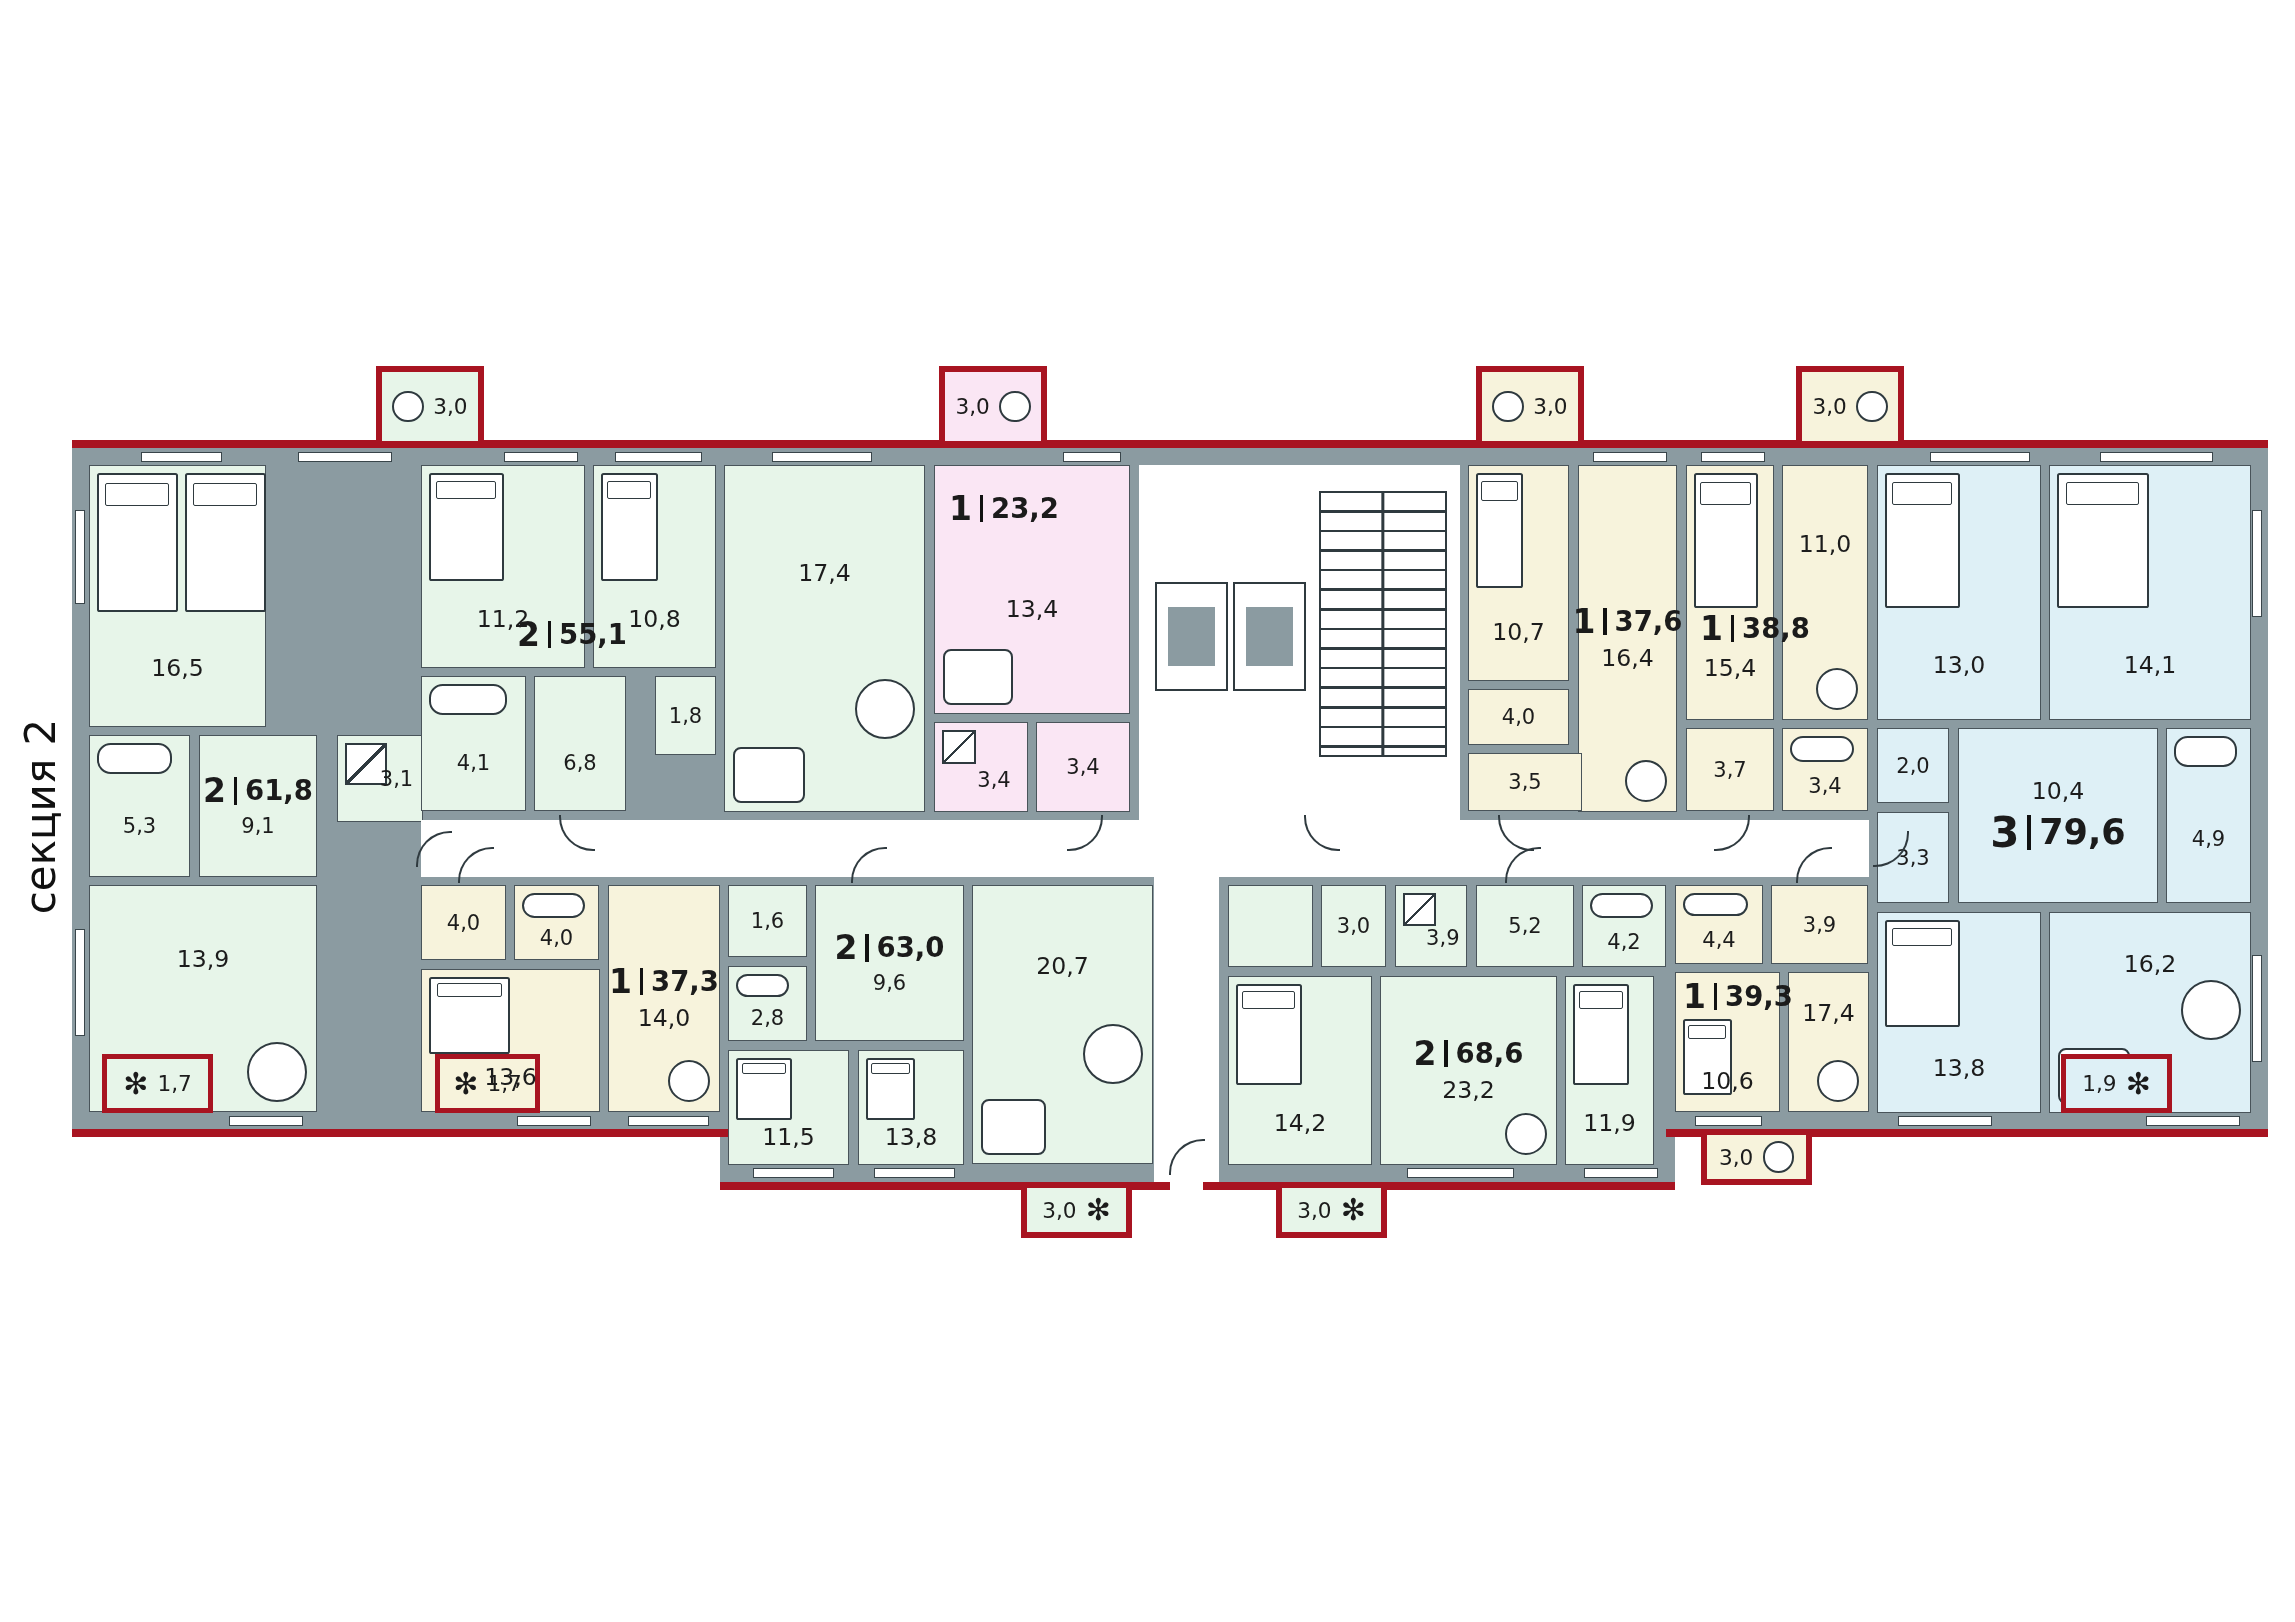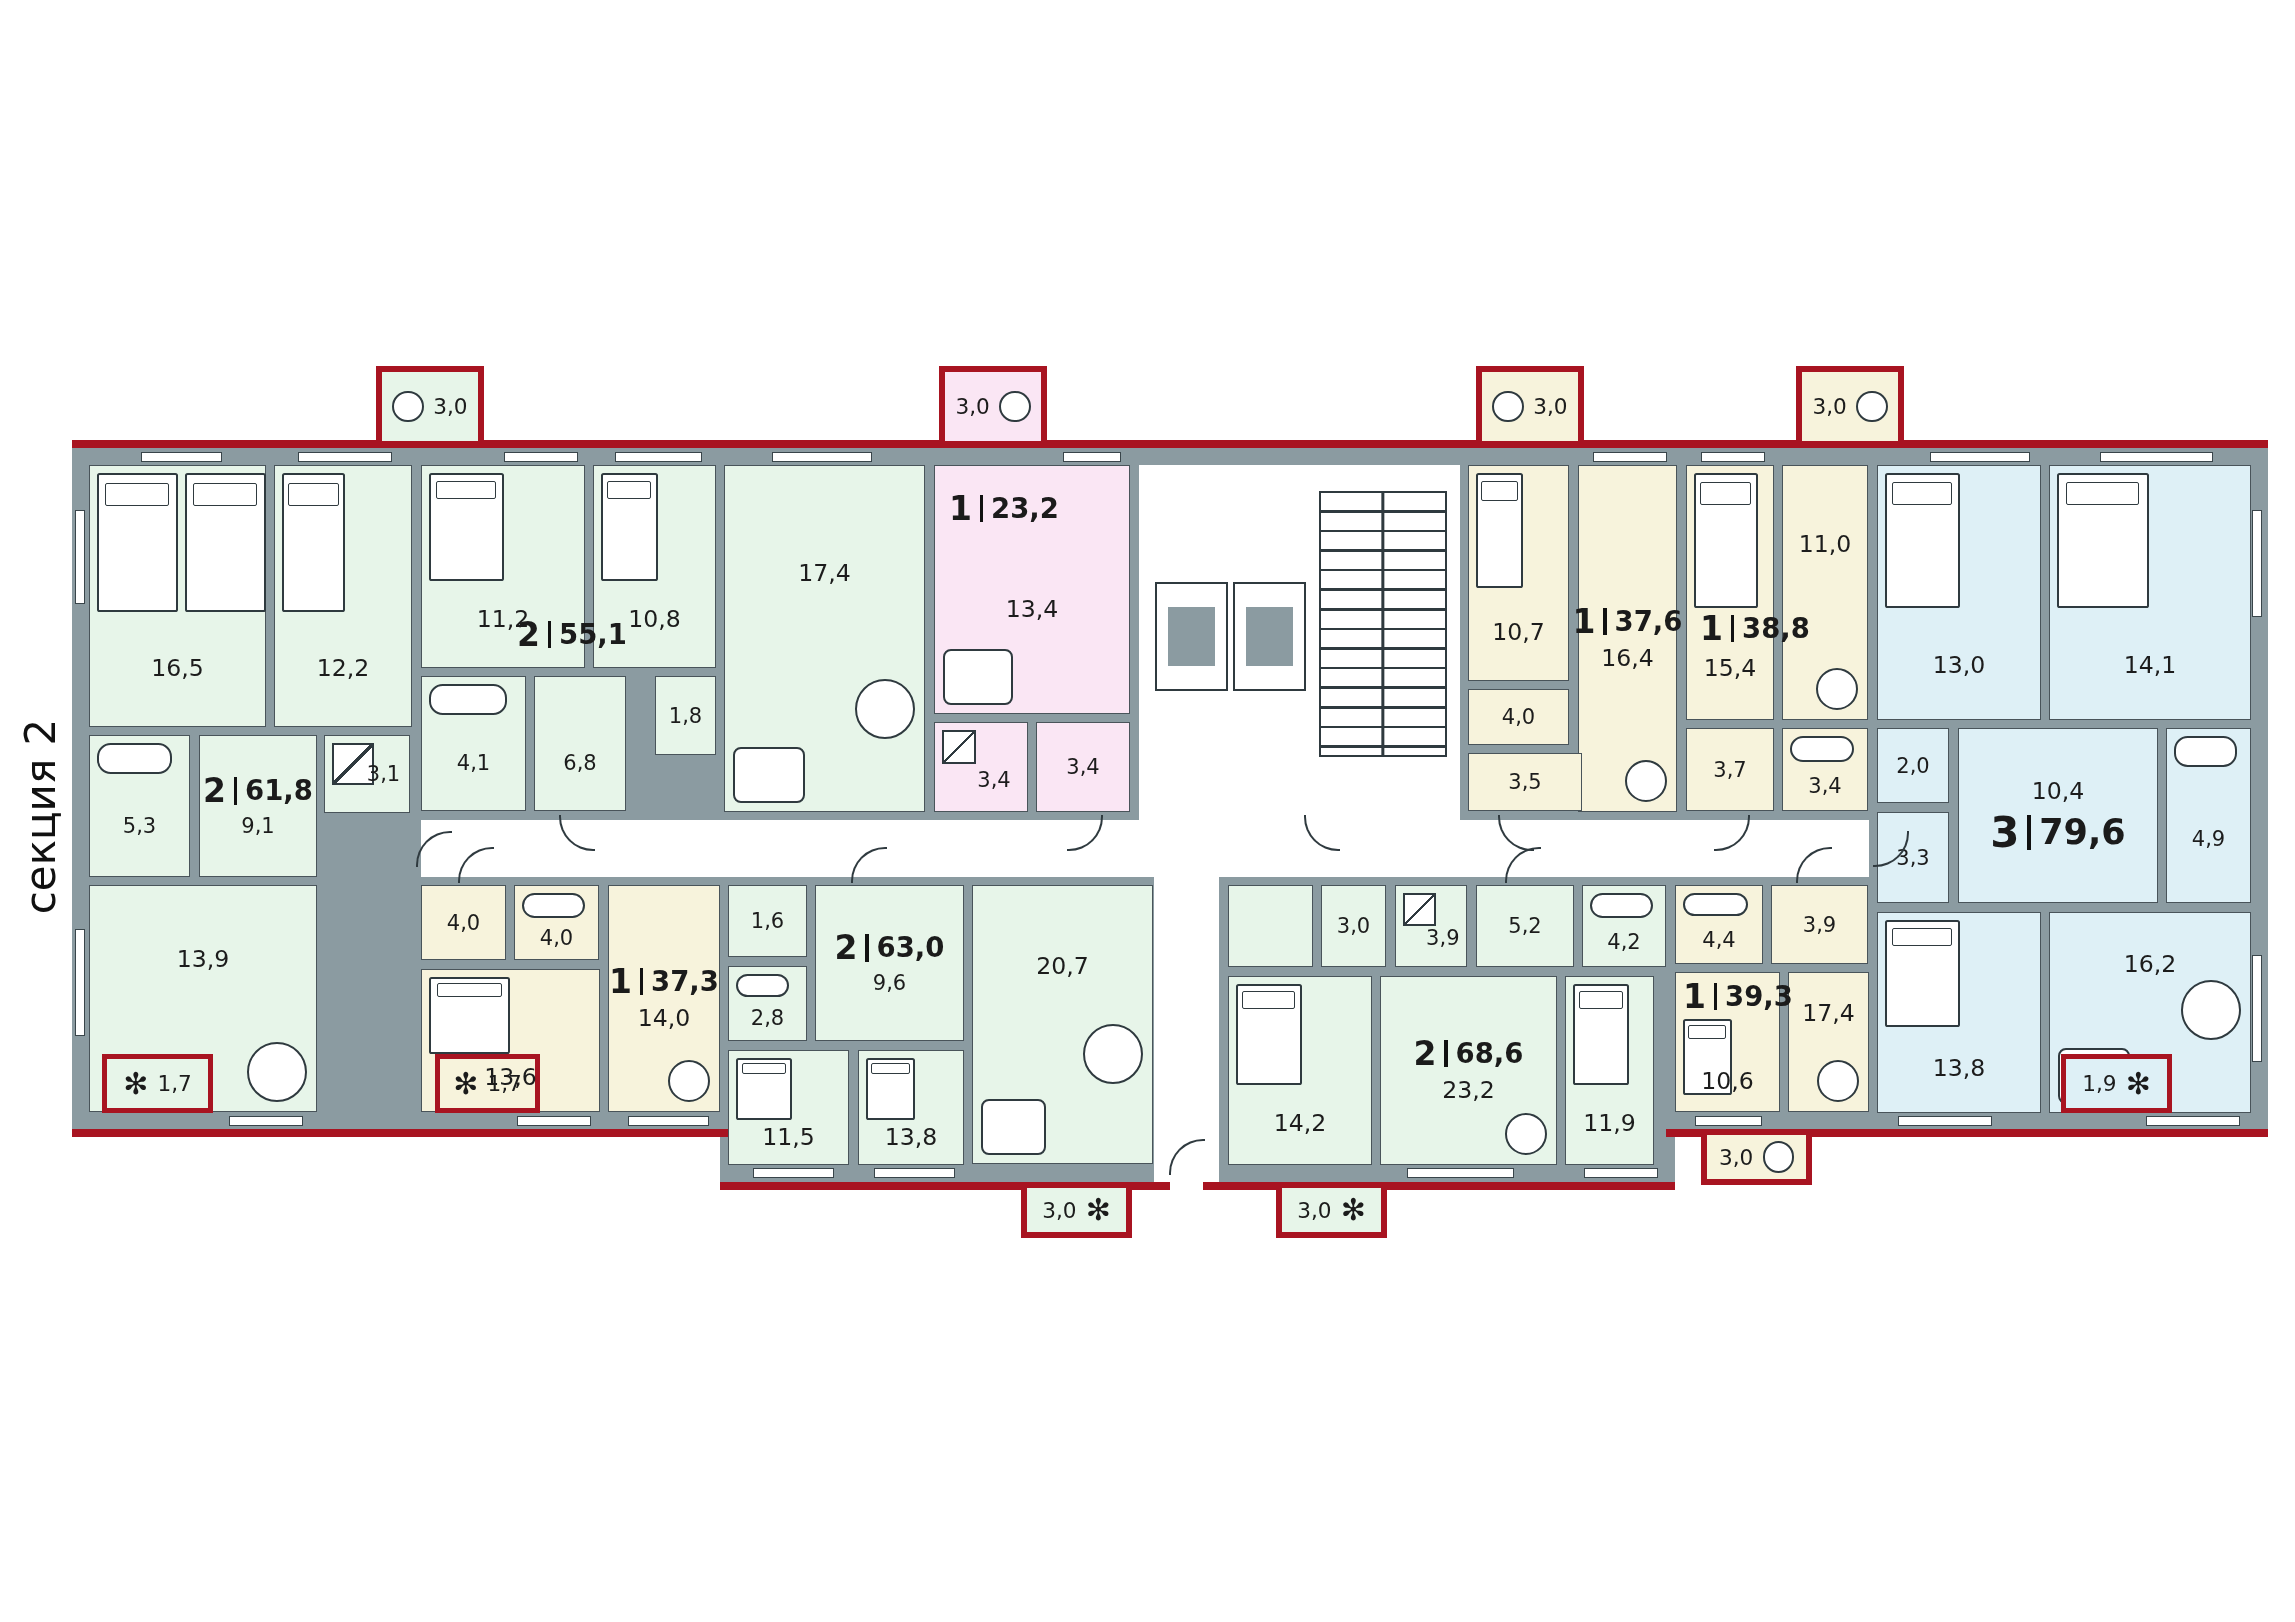--- a/index.html
+++ b/index.html
@@ -83,25 +83,21 @@
       <div class="rail"></div>
     </div>
   <div class="lift" style="left:1155px;top:582px;width:69px;height:105px"></div>
   <div class="lift" style="left:1233px;top:582px;width:69px;height:105px"></div>
 
   <div class="room g" style="left:89px;top:465px;width:177px;height:262px">
     <div class="bed"></div>
       <div class="bed b2"></div>
     <span class="ra" style="margin-top:144px">16,5</span>
   </div>
-  <div class="room g" style="left:274px;top:465px;width:138px;height:262px">
-    <div class="bed"></div>
-    <span class="ra" style="margin-top:144px">12,2</span>
-  </div>
-  <div class="room g" style="left:324px;top:735px;width:86px;height:78px">
+  <div class="room g" style="left:337px;top:735px;width:86px;height:87px">
     <div class="shw"></div>
     <span class="ra sm" style="margin-left:33px">3,1</span>
   </div>
   <div class="room g" style="left:89px;top:735px;width:101px;height:142px">
     <div class="tub"></div>
     <span class="ra sm" style="margin-top:39px">5,3</span>
   </div>
   <div class="room g col" style="left:199px;top:735px;width:118px;height:142px">
     <div class="alabel s8">
       <span class="n">2</span>

